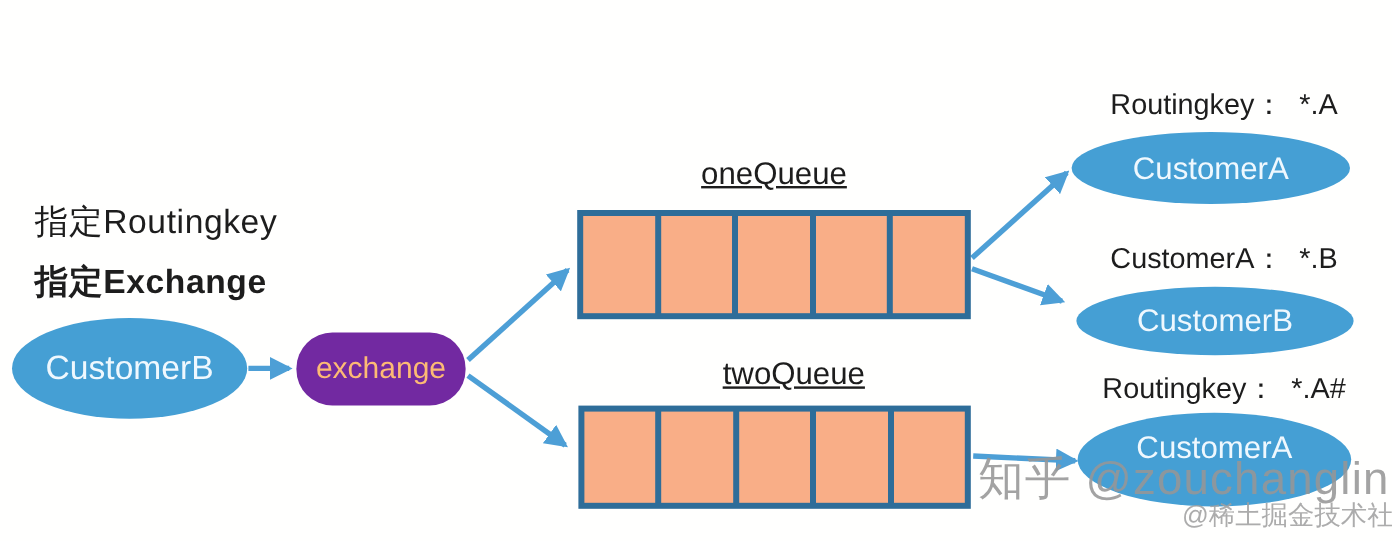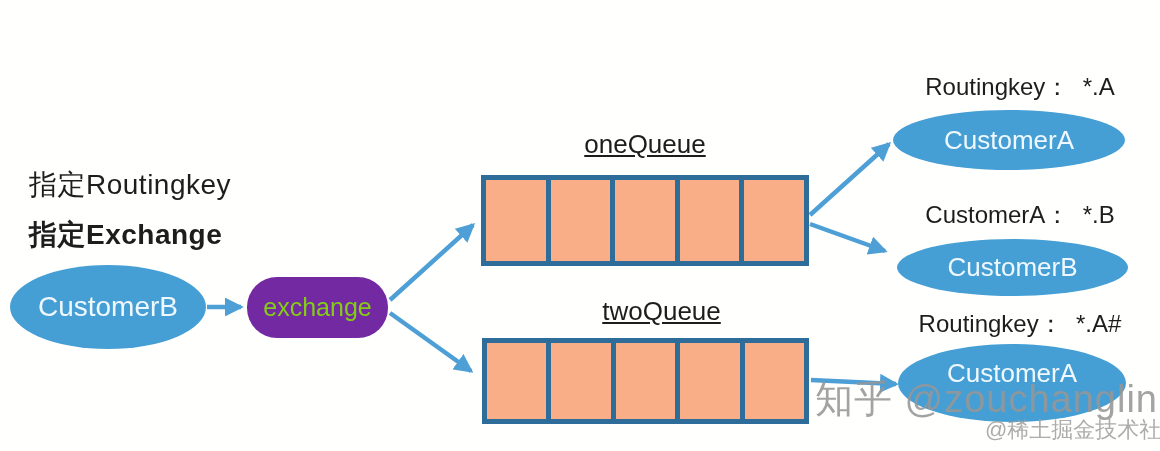--- a/index.html
+++ b/index.html
@@ -29,21 +29,21 @@
     z-index: 2;
   }
   .ellipse.producer { font-size: 28px; }
   .ellipse.consumer { font-size: 26px; }
 
   
   .exchange {
     background: var(--exchange-purple, #7229A1);
     border-radius: 30px;
     display: flex; align-items: center; justify-content: center;
-    color: #84cc16;
+    color: #fdba74;
     font-size: 25px;
     z-index: 2;
   }
 
   
   .queue-label {
     font-size: 26px;
     color: var(--text-black, #1D1D1D);
     text-align: center;
     z-index: 3;

